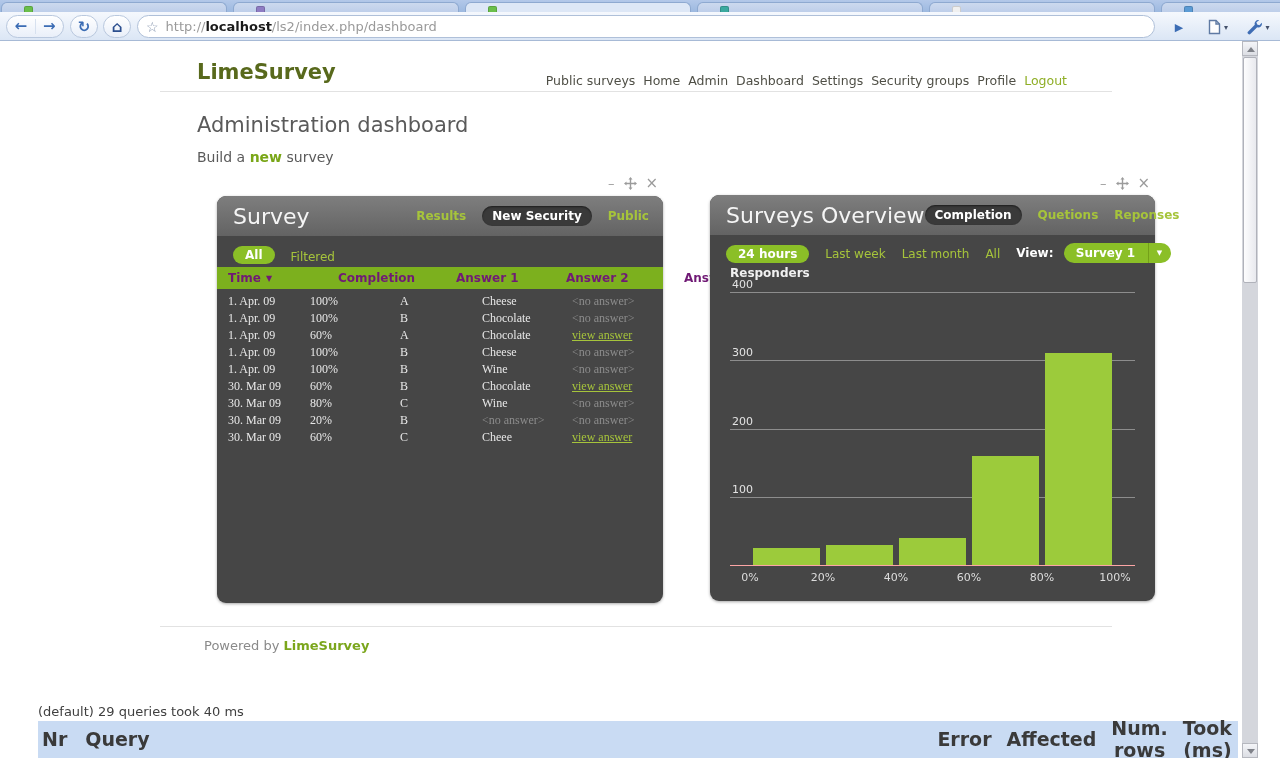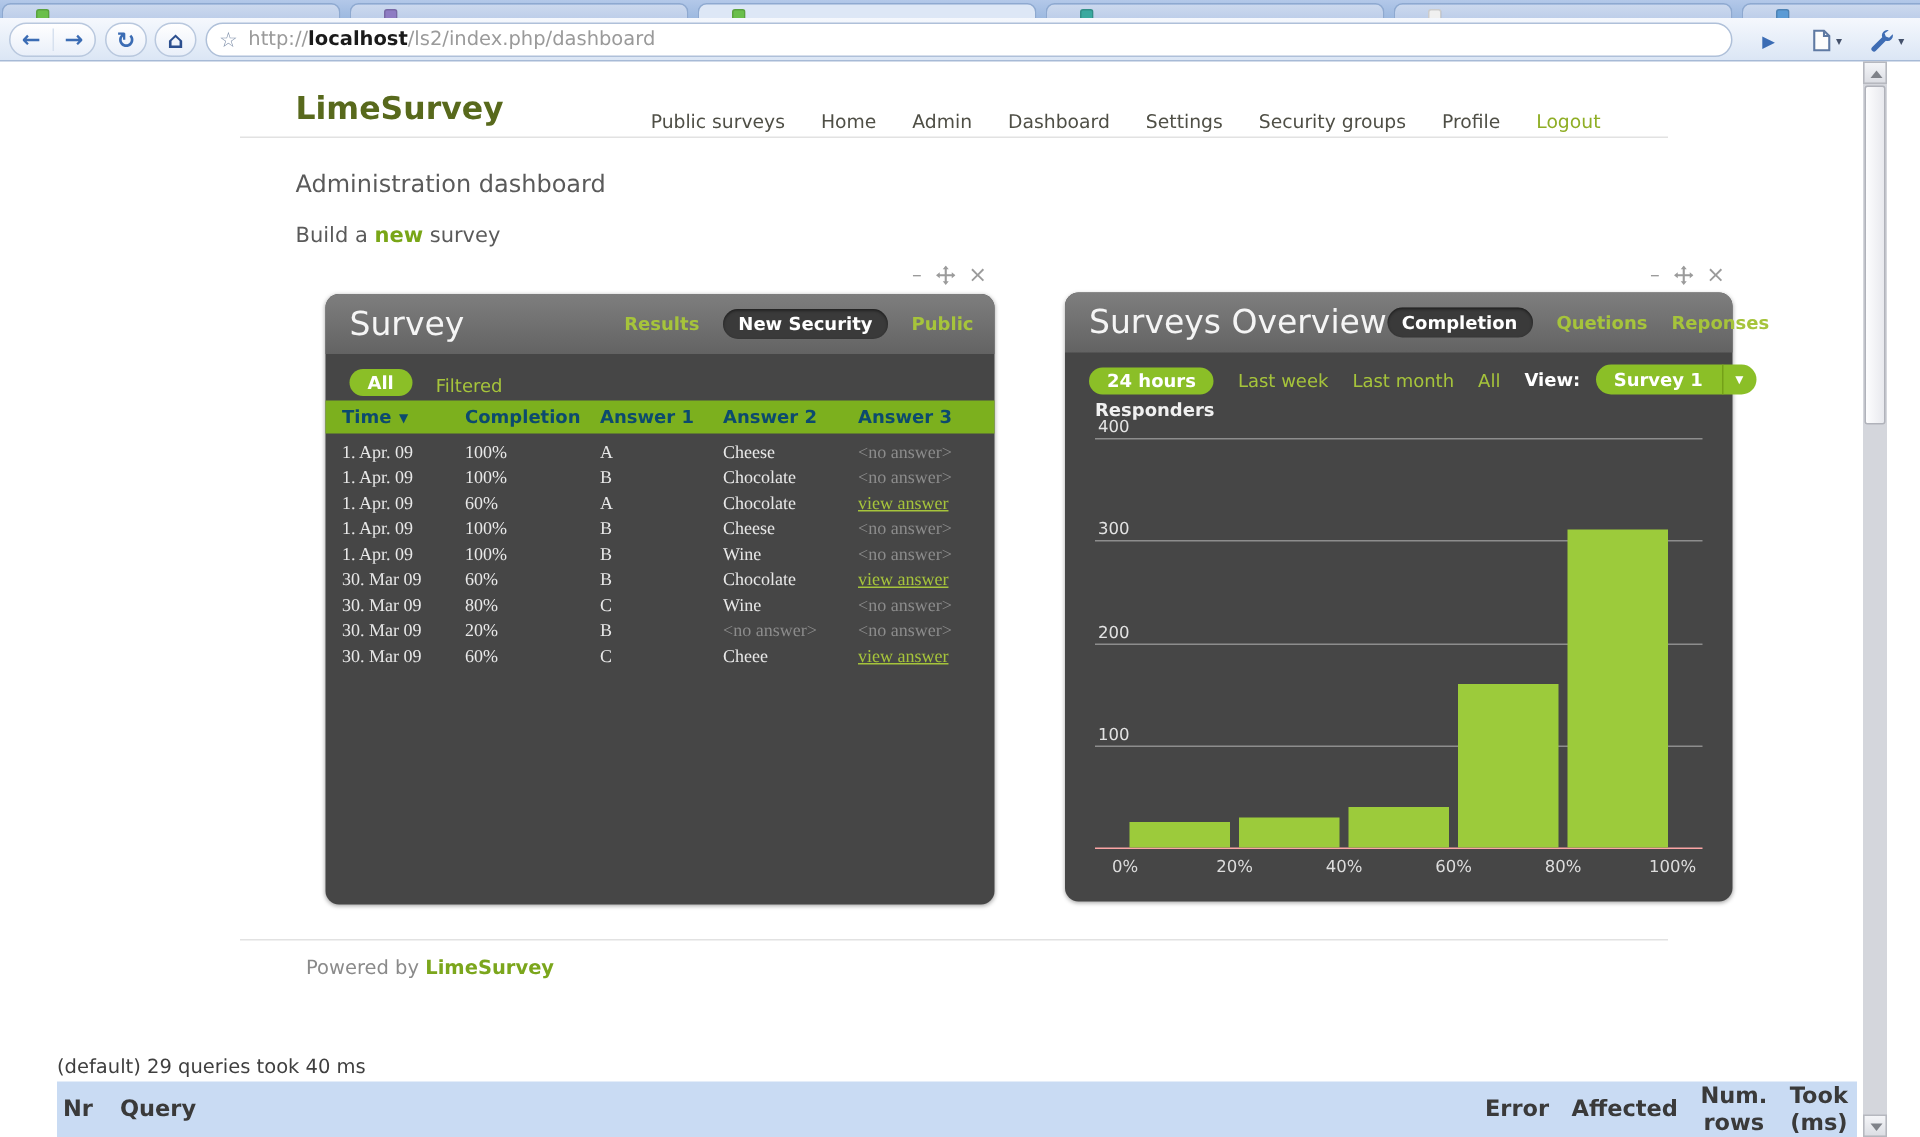--- a/index.html
+++ b/index.html
@@ -39,25 +39,25 @@
   .sbbtn{position:absolute;left:0;width:16px;height:15px;background:linear-gradient(#f4f5f8,#dcdee4);
          border:1px solid #b6b8bf;box-sizing:border-box;cursor:pointer;}
   .sbup{top:0;} .sbdown{bottom:0;}
   .sbthumb{position:absolute;left:1px;top:16px;width:14px;height:226px;cursor:pointer;
            background:linear-gradient(90deg,#fdfdfe,#e8e9ee);border:1px solid #b0b2ba;border-radius:2px;box-sizing:border-box;}
   .tri{width:0;height:0;position:absolute;left:4px;}
   .tri.up{top:5px;border-left:4px solid transparent;border-right:4px solid transparent;border-bottom:5px solid #7f8289;}
   .tri.down{top:5px;border-left:4px solid transparent;border-right:4px solid transparent;border-top:5px solid #7f8289;}
   
   .logo{position:absolute;left:197px;top:60px;font-size:21px;font-weight:bold;color:var(--logo-green,#58691c);cursor:pointer;}
-  .nav{position:absolute;top:73px;right:213px;display:flex;gap:24px;font-size:12.5px;color:var(--nav-text,#4f4f46);}
+  .nav{position:absolute;top:73px;right:213px;display:flex;gap:8px;font-size:12.5px;color:var(--nav-text,#4f4f46);}
   .nav-item{cursor:pointer;white-space:nowrap;}
   .nav-item.accent{color:#8fae25;}
   .rule{position:absolute;height:1px;background:#e2e2e2;}
-  .h1{position:absolute;left:197px;top:113px;font-size:16px;color:#5a5a5a;}
+  .h1{position:absolute;left:197px;top:113px;font-size:21px;color:#5a5a5a;}
   .build{position:absolute;left:197px;top:149px;font-size:14px;color:#5a5a5a;}
   .build b{color:#79a617;cursor:pointer;}
   
   .widget{position:absolute;background:var(--widget-body,#464646);border-radius:9px;
           box-shadow:0 1px 3px rgba(0,0,0,.35);}
   #survey-widget{left:217px;top:196px;width:446px;height:407px;}
   #overview-widget{left:710px;top:195px;width:445px;height:406px;}
   .wcontrols{position:absolute;display:flex;gap:9px;align-items:center;color:#9b9b9b;font-size:13px;}
   .wctl{cursor:pointer;line-height:1;}
   .wctl.close{font-size:15px;}
@@ -71,21 +71,21 @@
   .pill{background:var(--pill-green,#8bbf27);color:#fff;font-weight:bold;border-radius:10px;padding:2px 12px;cursor:pointer;white-space:nowrap;}
   .wlink{color:var(--link-green,#a6c43b);cursor:pointer;white-space:nowrap;}
   .viewgrp{margin-left:auto;display:flex;align-items:center;gap:10px;}
   .viewlabel{color:#fff;font-weight:bold;font-size:12px;}
   .dropdown{display:flex;align-items:center;background:var(--pill-green,#8bbf27);border-radius:10px;height:20px;cursor:pointer;}
   .ddtext{width:84px;text-align:center;color:#fff;font-weight:bold;font-size:12px;}
   .ddarrow{width:22px;border-left:1px solid #74a018;text-align:center;color:#fff;font-size:7px;line-height:20px;}
   
   .thead{position:absolute;left:0;top:71px;width:100%;height:22px;background:var(--table-header-green,#7cb01e);
          display:grid;grid-template-columns:82px 90px 82px 90px 1fr;align-items:center;
-         padding-left:11px;box-sizing:border-box;color:#0c4a6e;font-size:12px;font-weight:bold;}
+         padding-left:11px;box-sizing:border-box;color:#701a75;font-size:12px;font-weight:bold;gap:28px;}
   .th{cursor:pointer;white-space:nowrap;}
   .sort{font-size:8px;margin-left:5px;vertical-align:1px;}
   .tbody{position:absolute;left:0;top:97px;width:100%;}
   .tr{display:grid;grid-template-columns:82px 90px 82px 90px 1fr;padding-left:11px;height:17px;
       align-items:center;color:#e8e8e8;font-size:12px;box-sizing:border-box;}
   .td{white-space:nowrap;font-family:Liberation Serif, serif;}
   .td.muted{color:#8c8c8c;}
   .td.link{color:var(--link-green,#a6c43b);text-decoration:underline;cursor:pointer;}
   
   .chart-title{position:absolute;left:20px;top:71px;font-size:12px;font-weight:bold;color:#f0f0f0;}
@@ -93,21 +93,21 @@
   .gridline{position:absolute;left:0;width:100%;height:1px;background:#8d8d8d;}
   .gl-label{position:absolute;left:2px;font-size:11px;color:#e3e3e3;}
   .bar{position:absolute;bottom:0;}
   .xticks{position:absolute;left:20px;top:376px;width:405px;height:14px;}
   .xtick{position:absolute;transform:translateX(-50%);font-size:11px;color:#dcdcdc;white-space:nowrap;}
   
   .footer{position:absolute;left:204px;top:638px;font-size:13px;color:#8a8a8a;}
   .footer b{color:#7ba61c;cursor:pointer;}
   .debug-summary{position:absolute;left:38px;top:704px;font-size:13px;color:#3f3f3f;}
   .debug-header{position:absolute;left:38px;top:721px;width:1200px;height:37px;background:var(--debug-blue,#c9dbf3);
-                display:flex;align-items:center;font-size:15px;font-weight:bold;color:#3a3a3a;
+                display:flex;align-items:center;font-size:19px;font-weight:bold;color:#3a3a3a;
                 box-sizing:border-box;padding:0 6px 0 4px;}
   .dbg-left{display:flex;gap:18px;}
   .dbg-right{margin-left:auto;display:flex;gap:15px;align-items:center;}
   .dbg-col{white-space:pre-line;text-align:center;line-height:1.15;}
 </style>
 </head>
 <body>
 
 <div class="screen">
 

